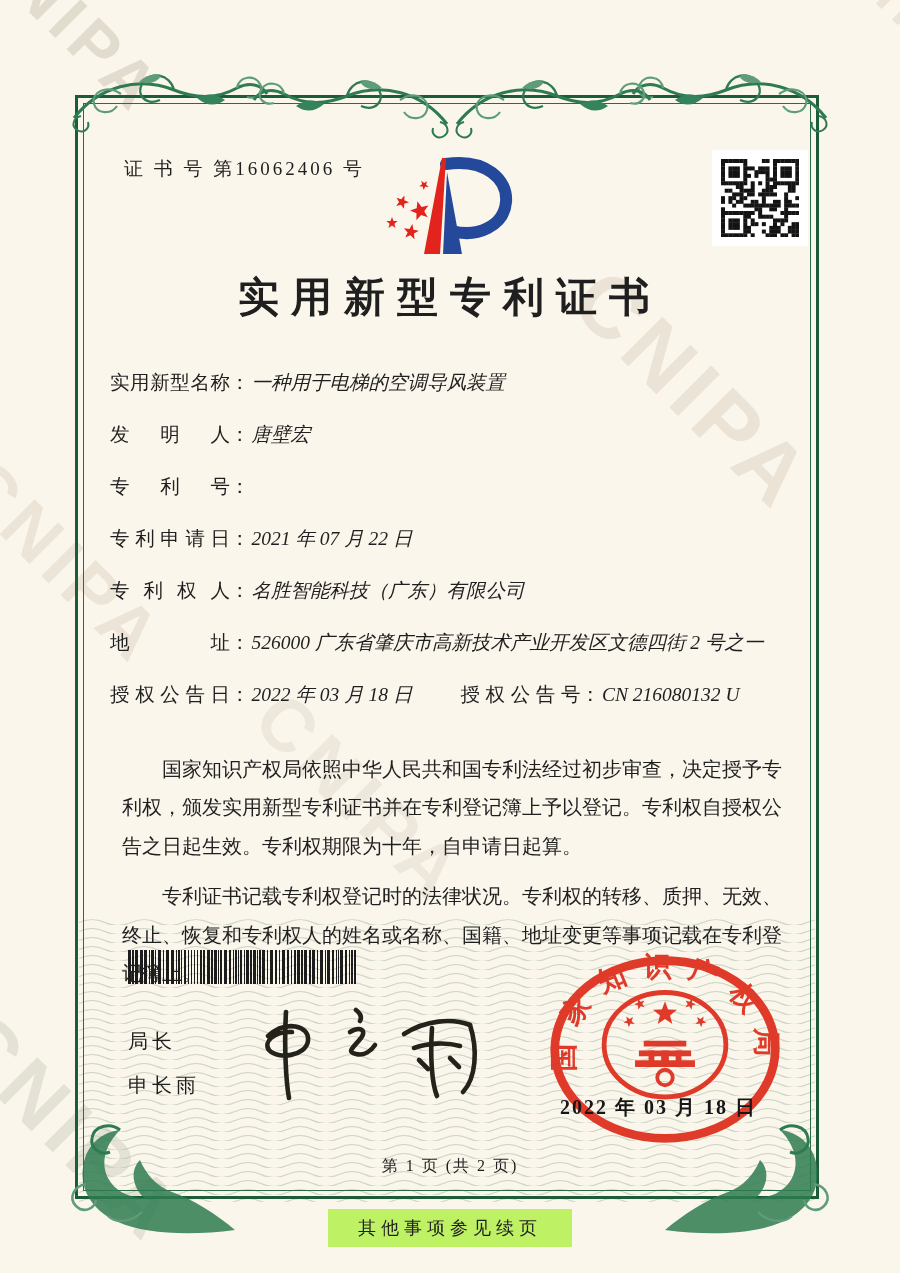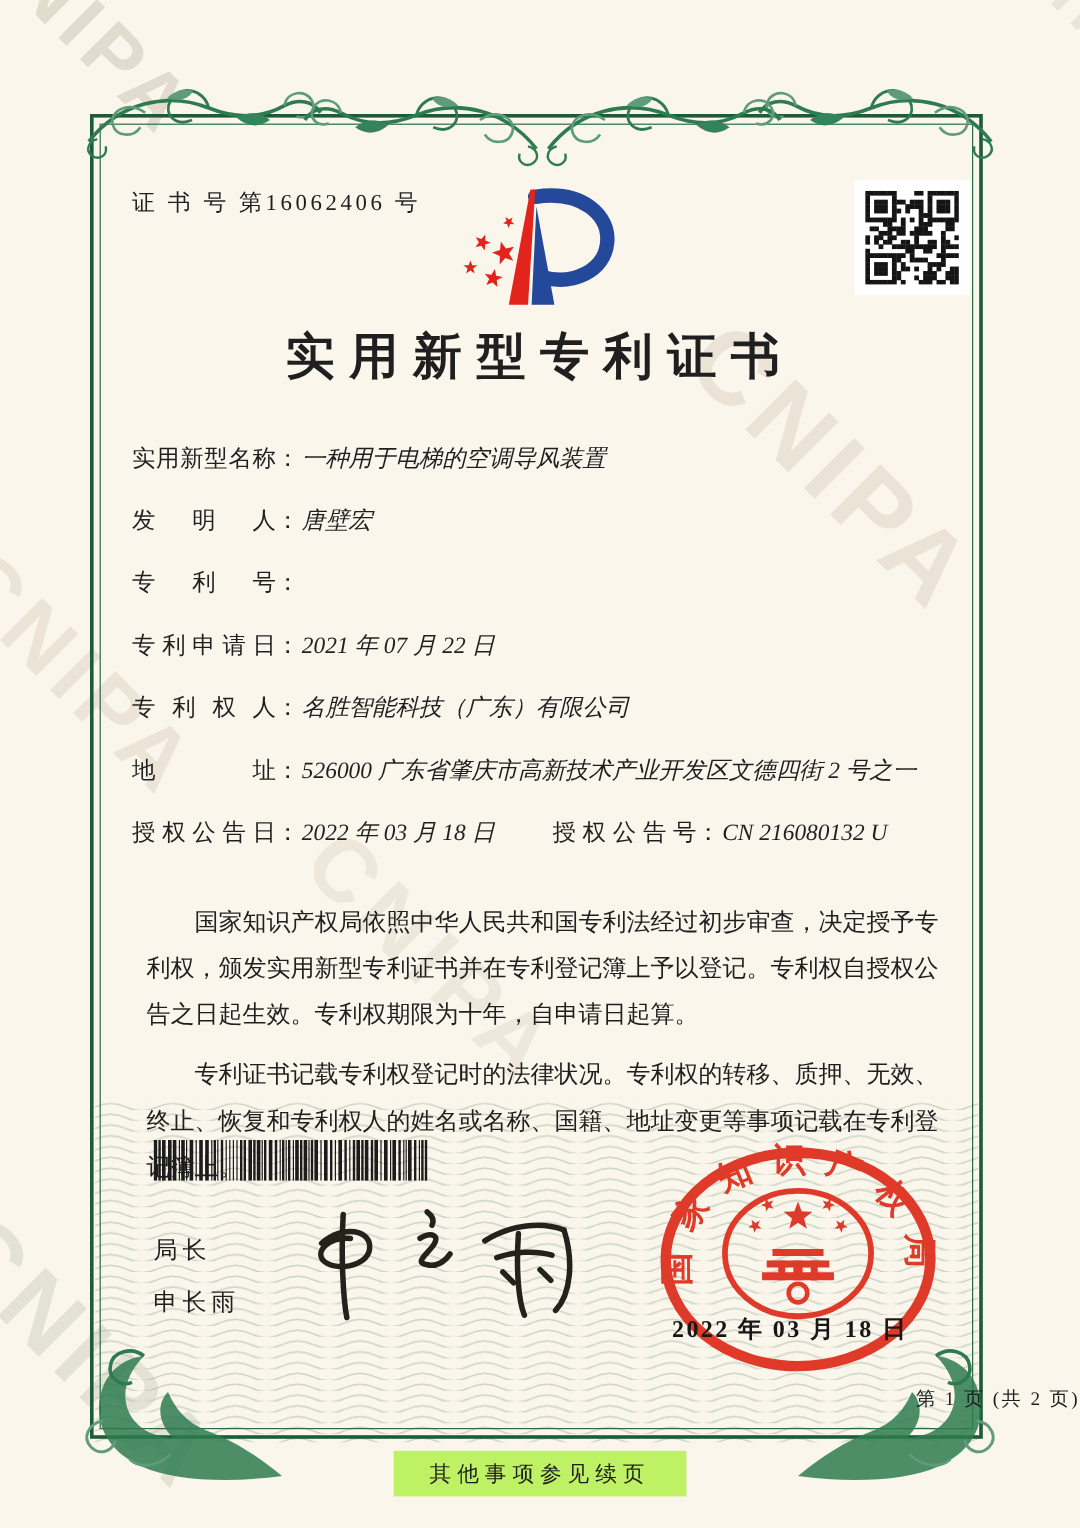--- a/index.html
+++ b/index.html
@@ -23,21 +23,21 @@
   .wm{position:absolute;font-family:"Liberation Sans","DejaVu Sans",sans-serif;
     font-weight:700;letter-spacing:7px;transform:rotate(45deg);z-index:1;
     color:rgba(205,194,176,.34);white-space:nowrap;}
   .wm1{left:-50px;top:-20px;font-size:66px;color:rgba(190,182,165,.40);}
   .wm2{left:790px;top:-40px;font-size:56px;}
   .wm3{left:545px;top:340px;font-size:86px;color:rgba(212,201,183,.42);}
   .wm4{left:-65px;top:520px;font-size:72px;}
   .wm5{left:230px;top:755px;font-size:74px;color:rgba(205,196,180,.28);}
   .wm6{left:-75px;top:1080px;font-size:82px;color:rgba(180,185,165,.32);}
   
-  .cert-no{position:absolute;left:110px;top:156px;font-size:19px;letter-spacing:3px;z-index:4;}
+  .cert-no{position:absolute;left:124px;top:156px;font-size:19px;letter-spacing:3px;z-index:4;}
   .logo{position:absolute;left:380px;top:156px;width:134px;height:102px;z-index:4;}
   .qr-box{position:absolute;left:712px;top:150px;width:96px;height:96px;background:#ffffff;
     z-index:4;display:flex;align-items:center;justify-content:center;}
   .title{position:absolute;left:0;top:270px;width:100%;text-align:center;
     font-size:41px;font-weight:700;letter-spacing:12px;z-index:4;}
   
   .fields{position:absolute;left:110px;top:366px;width:690px;z-index:4;font-size:19.5px;}
   .frow{display:flex;margin-bottom:19px;line-height:33px;align-items:center;}
   .fl{display:inline-block;width:120px;text-align:justify;text-align-last:justify;flex:none;}
   .colon{flex:none;}
@@ -48,21 +48,21 @@
   .paras{position:absolute;left:110px;top:738px;width:684px;z-index:4;}
   .paras p{margin:12px;font-size:20px;line-height:1.92;text-indent:2em;text-align:justify;}
   
   .barcode{position:absolute;left:128px;top:950px;z-index:4;}
   .officer{position:absolute;left:128px;top:1028px;z-index:4;font-size:20px;letter-spacing:4px;}
   .officer div{margin-bottom:17px;}
   .signature{position:absolute;left:256px;top:998px;width:232px;height:112px;z-index:4;}
   .seal{position:absolute;left:544px;top:948px;width:242px;height:203px;z-index:4;opacity:.92;}
   .seal-date{position:absolute;left:560px;top:1094px;z-index:5;font-size:20px;
     font-weight:700;letter-spacing:2px;color:#161616;}
-  .page-no{position:absolute;left:0;top:1156px;width:100%;text-align:right;
+  .page-no{position:absolute;left:0;top:1156px;width:100%;text-align:center;
     font-size:16px;letter-spacing:2px;z-index:4;}
   .foot-note{position:absolute;left:50%;top:1209px;transform:translateX(-50%);
     background:#bef264;padding:7px 30px;font-size:18px;letter-spacing:5px;z-index:4;}
 </style>
 </head>
 <body>
 
 <div class="wm wm1">CNIPA</div>
 <div class="wm wm2">CNIPA</div>
 <div class="wm wm3">CNIPA</div>

